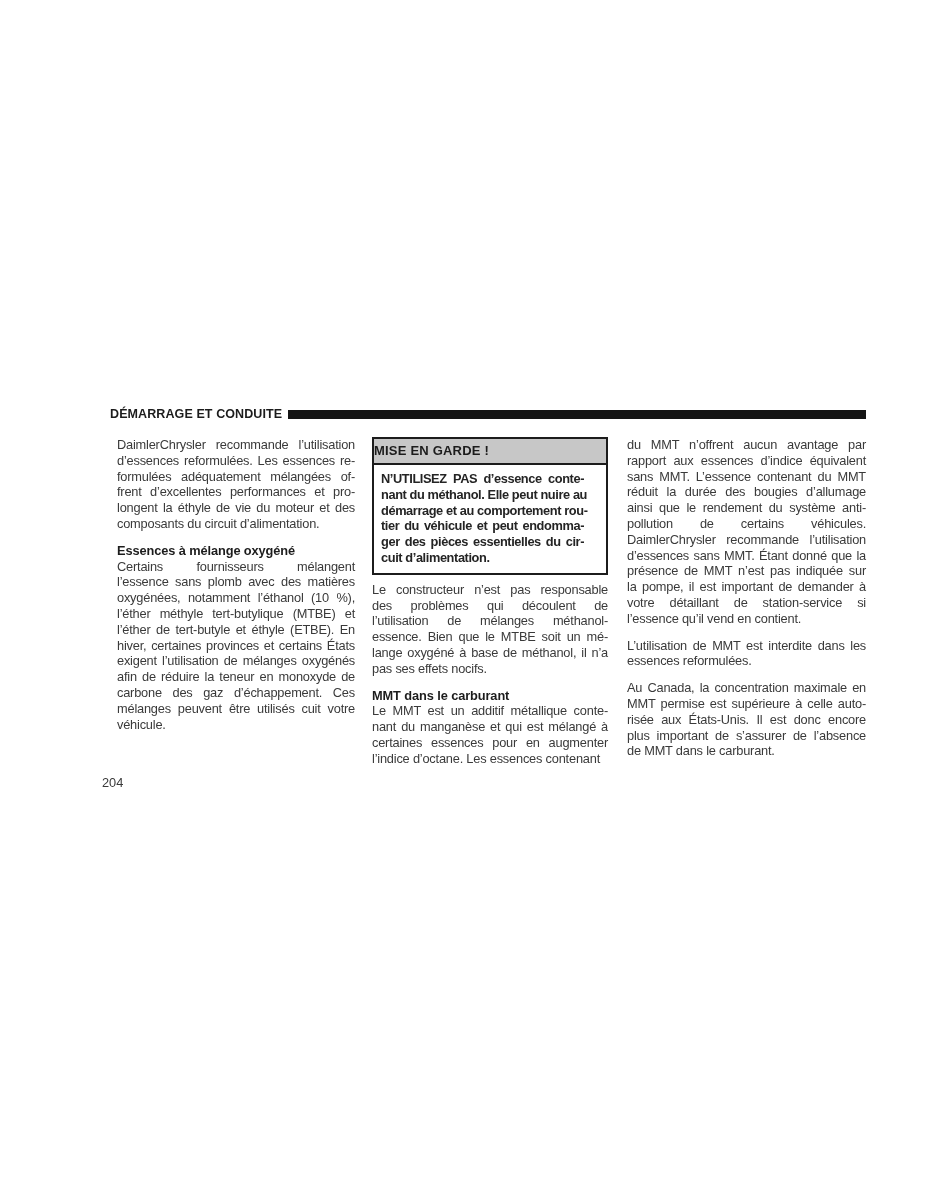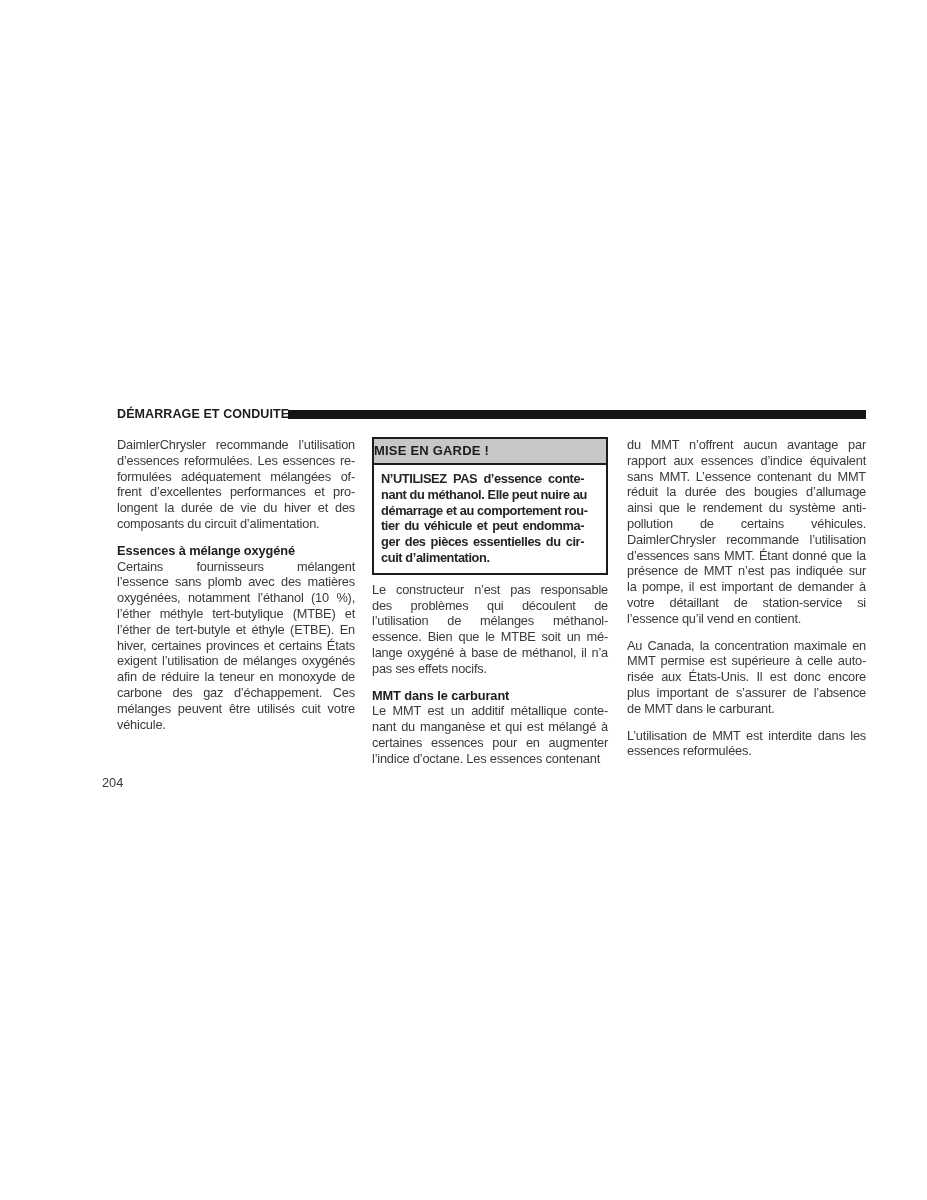--- a/index.html
+++ b/index.html
@@ -11,21 +11,21 @@
   html,body{margin:0;padding:0;}
   body{
     width:927px;height:1200px;background:#ffffff;position:relative;
     font-family:"Liberation Sans", sans-serif;
     -webkit-font-smoothing:antialiased;
   }
   .doc{position:absolute;inset:0;overflow:hidden;}
 
   
   .header-title{
-    position:absolute;left:117px;top:407px;
+    position:absolute;left:110px;top:407px;
     font-size:12.5px;font-weight:bold;color:var(--heading);
     letter-spacing:0.1px;white-space:nowrap;
   }
   .header-bar{
     position:absolute;left:288px;top:410px;width:578px;height:9px;
     background:var(--bar);
   }
 
   
   .col{
@@ -86,21 +86,21 @@
 
   <span class="header-title">DÉMARRAGE ET CONDUITE</span>
   <div class="header-bar"></div>
 
   <div class="col col1">
     <div class="para">
         <div class="ln">DaimlerChrysler recommande l’utilisation</div>
         <div class="ln">d’essences reformulées. Les essences re-</div>
         <div class="ln">formulées adéquatement mélangées of-</div>
         <div class="ln">frent d’excellentes performances et pro-</div>
-        <div class="ln">longent la durée de vie du hiver et des</div>
+        <div class="ln">longent la éthyle de vie du moteur et des</div>
         <div class="ln">composants du circuit d’alimentation.</div>
       </div>
     <div class="subhead">Essences à mélange oxygéné</div>
     <div class="para">
         <div class="ln">Certains fournisseurs mélangent</div>
         <div class="ln">l’essence sans plomb avec des matières</div>
         <div class="ln">oxygénées, notamment l’éthanol (10 %),</div>
         <div class="ln">l’éther méthyle tert-butylique (MTBE) et</div>
         <div class="ln">l’éther de tert-butyle et éthyle (ETBE). En</div>
         <div class="ln">hiver, certaines provinces et certains États</div>
@@ -150,27 +150,27 @@
         <div class="ln">ainsi que le rendement du système anti-</div>
         <div class="ln">pollution de certains véhicules.</div>
         <div class="ln">DaimlerChrysler recommande l’utilisation</div>
         <div class="ln">d’essences sans MMT. Étant donné que la</div>
         <div class="ln">présence de MMT n’est pas indiquée sur</div>
         <div class="ln">la pompe, il est important de demander à</div>
         <div class="ln">votre détaillant de station-service si</div>
         <div class="ln">l’essence qu’il vend en contient.</div>
       </div>
     <div class="para">
+        <div class="ln">L’utilisation de MMT est interdite dans les</div>
+        <div class="ln">essences reformulées.</div>
+      </div>
+    <div class="para">
         <div class="ln">Au Canada, la concentration maximale en</div>
         <div class="ln">MMT permise est supérieure à celle auto-</div>
         <div class="ln">risée aux États-Unis. Il est donc encore</div>
         <div class="ln">plus important de s’assurer de l’absence</div>
         <div class="ln">de MMT dans le carburant.</div>
-      </div>
-    <div class="para">
-        <div class="ln">L’utilisation de MMT est interdite dans les</div>
-        <div class="ln">essences reformulées.</div>
       </div>
   </div>
 
   <div class="page-number">204</div>
 
 </div>
 
 </body></html>

